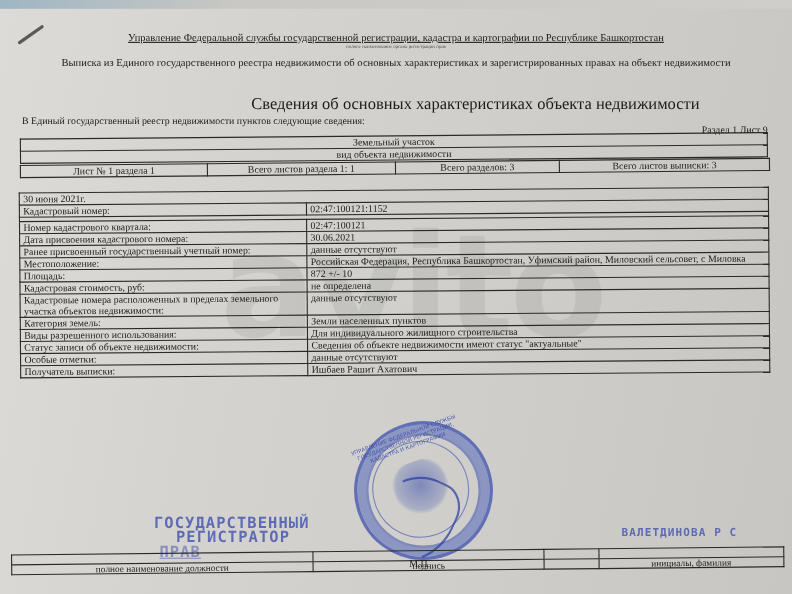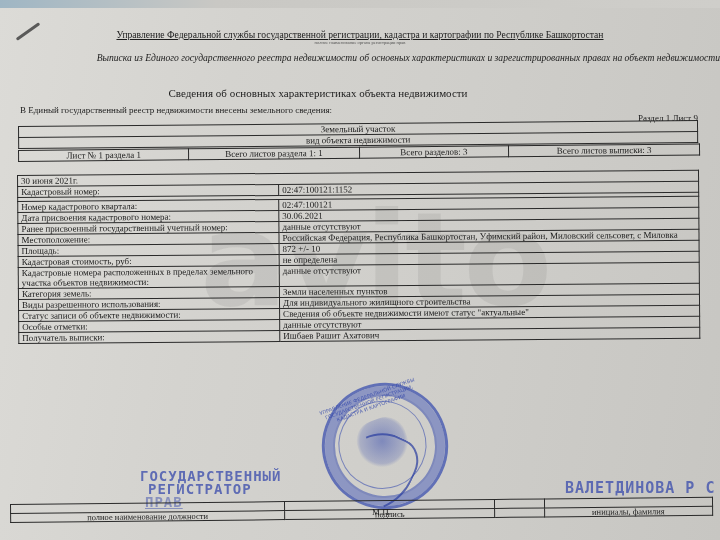--- a/index.html
+++ b/index.html
@@ -4,65 +4,65 @@
 <style>
   html,body{margin:0;padding:0;}
   body{width:720px;height:540px;overflow:hidden;background:#b9b8b4;font-family:"Liberation Serif","DejaVu Serif",serif;color:#1c1c1c;}
   .page{position:absolute;left:0;top:0;width:720px;height:540px;
     background:linear-gradient(100deg,#dcdbd7 0%,#d4d3cf 30%,#cfceca 60%,#c7c6c2 100%);overflow:hidden;}
   .topstrip{position:absolute;left:0;top:0;width:720px;height:8px;background:linear-gradient(90deg,#9fb6c4,#c9c8c4 30%,#cfceca);}
   .pen-mark{position:absolute;left:14px;top:30px;width:28px;height:3px;background:#3a3a3a;transform:rotate(-35deg);border-radius:2px;opacity:.8;}
   .t{position:absolute;white-space:nowrap;}
   .org{left:0;width:720px;top:29px;text-align:center;font-size:9.6px;text-decoration:underline;}
   .orgsub{left:0;width:720px;top:40px;text-align:center;font-size:4.5px;color:#555;}
-  .doctitle{left:0;width:720px;top:52px;text-align:right;font-size:9.6px;font-style:italic;}
-  .sectitle{left:0;width:636px;top:87px;text-align:center;font-size:11px;}
+  .doctitle{left:0;width:720px;top:52px;text-align:center;font-size:9.6px;}
+  .sectitle{left:0;width:636px;top:87px;text-align:right;font-size:15px;}
   .intro{left:20px;top:105px;font-size:9px;}
   .pageref{right:22px;top:113px;font-size:9px;}
   table{position:absolute;border-collapse:collapse;font-size:9px;}
   td{border:1.2px solid #2a2a2a;padding:0 3px;height:10px;line-height:10px;vertical-align:top;}
   .hdr td{text-align:center;}
   .t1{left:18px;top:126px;width:680px;transform:rotate(-0.5deg);transform-origin:left top;}
   .t2{left:18px;top:150px;width:682px;transform:rotate(-0.55deg);transform-origin:left top;}
   .t3{left:17px;top:175px;width:682px;transform:rotate(-0.45deg);transform-origin:left top;}
   .t3 td.l{width:254px;}
   .t3 tr.gap td{height:3px;line-height:3px;border-left:1.2px solid #2a2a2a;border-right:1.2px solid #2a2a2a;}
   .t3 tr.tall td{height:20px;}
   .stamp{position:absolute;left:322px;top:383px;width:120px;height:120px;border-radius:50%;
     border:3px solid rgba(60,80,175,.75);box-shadow:inset 0 0 0 8px rgba(200,205,225,.2),inset 0 0 0 10px rgba(60,80,175,.55);transform:rotate(-20deg);}
   .stamp-ring{position:absolute;left:14px;top:14px;width:86px;height:86px;border-radius:50%;border:1.5px solid rgba(60,80,175,.6);}
   .stamp-eagle{position:absolute;left:34px;top:32px;width:50px;height:50px;border-radius:40% 40% 45% 45%;
     background:radial-gradient(circle at 50% 45%,rgba(60,80,175,.55),rgba(60,80,175,.25) 60%,transparent 70%);}
   .stamp-text{position:absolute;left:0;top:4px;width:120px;text-align:center;font-size:5px;color:rgba(50,70,170,.8);font-family:"DejaVu Sans",sans-serif;}
   .sig{position:absolute;left:338px;top:430px;width:70px;height:80px;border:2px solid rgba(40,60,160,.7);border-radius:60% 30% 60% 30%;transform:rotate(25deg);border-left-color:transparent;border-bottom-color:transparent;}
   .bluestamp{position:absolute;color:#4a5ab0;font-family:"DejaVu Sans Mono","Liberation Mono",monospace;font-weight:bold;font-size:14px;letter-spacing:1px;opacity:.85;}
   .reg1{left:140px;top:468px;}
-  .reg2{left:132px;top:481px;padding-left:16px;}
+  .reg2{left:144px;top:481px;padding-left:16px;}
   .reg3{left:145px;top:494px;opacity:.55;text-decoration:underline;}
-  .valet{left:565px;top:479px;font-size:15px;}
+  .valet{left:565px;top:479px;font-size:10px;}
   .foot{position:absolute;left:10px;top:504px;width:703px;transform:rotate(-0.6deg);transform-origin:left top;font-size:8.5px;}
   .foot td{height:8px;line-height:8px;text-align:center;}
   .mp{left:372px;top:507px;font-size:9px;}
   .watermark{position:absolute;left:200px;top:195px;width:320px;height:130px;opacity:.06;font-family:"DejaVu Sans",sans-serif;font-weight:bold;font-size:130px;color:#000;letter-spacing:-4px;line-height:130px;}
 </style>
 </head>
 <body>
 
 <div class="page">
   <div class="topstrip"></div>
   <div class="pen-mark"></div>
 
   <div class="watermark">avito</div>
 
   <div class="t org">Управление Федеральной службы государственной регистрации, кадастра и картографии по Республике Башкортостан</div>
   <div class="t orgsub">полное наименование органа регистрации прав</div>
   <div class="t doctitle">Выписка из Единого государственного реестра недвижимости об основных характеристиках и зарегистрированных правах на объект недвижимости</div>
 
   <div class="t sectitle">Сведения об основных характеристиках объекта недвижимости</div>
-  <div class="t intro">В Единый государственный реестр недвижимости внесены земельного сведения:</div>
+  <div class="t intro">В Единый государственный реестр недвижимости пунктов следующие сведения:</div>
   <div class="t pageref">Раздел 1 Лист 9</div>
 
   <table class="t1 hdr">
     <tbody>
         <tr>
           <td>Земельный участок</td>
         </tr>
     <tr>
           <td>вид объекта недвижимости</td>
         </tr>

